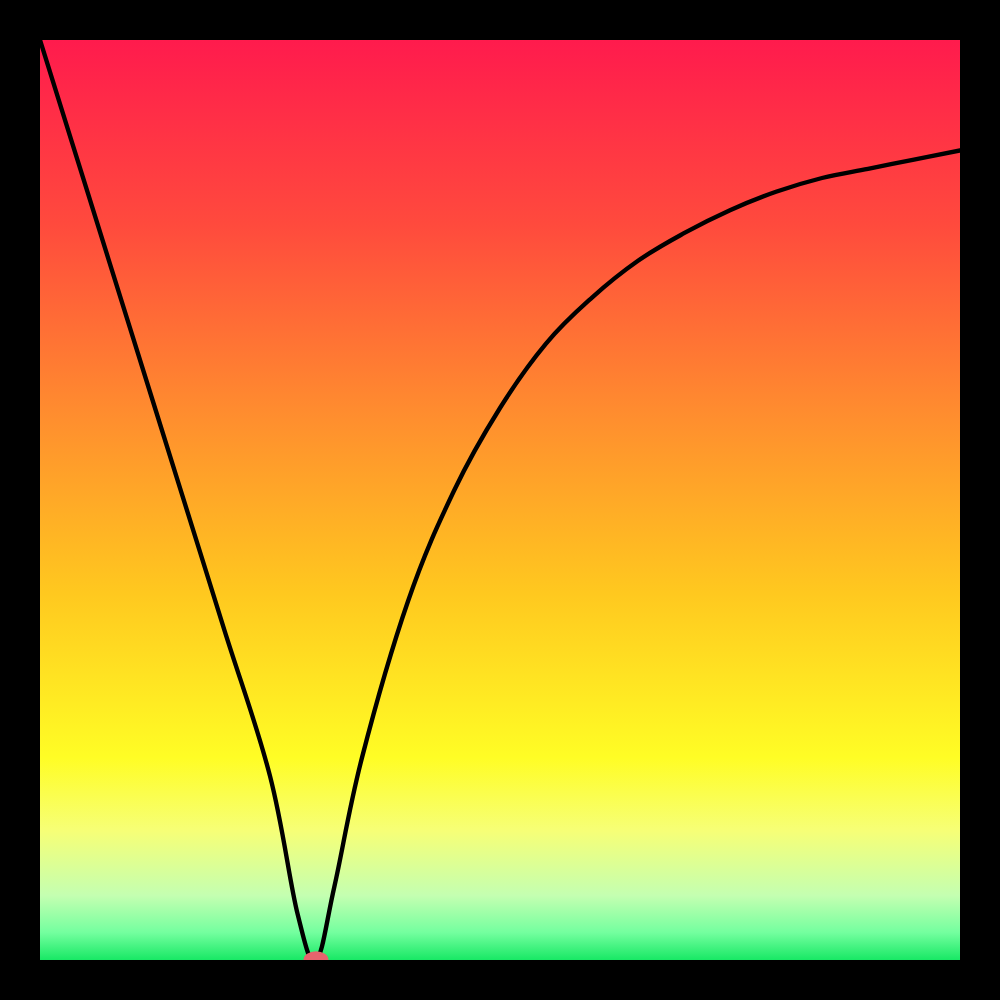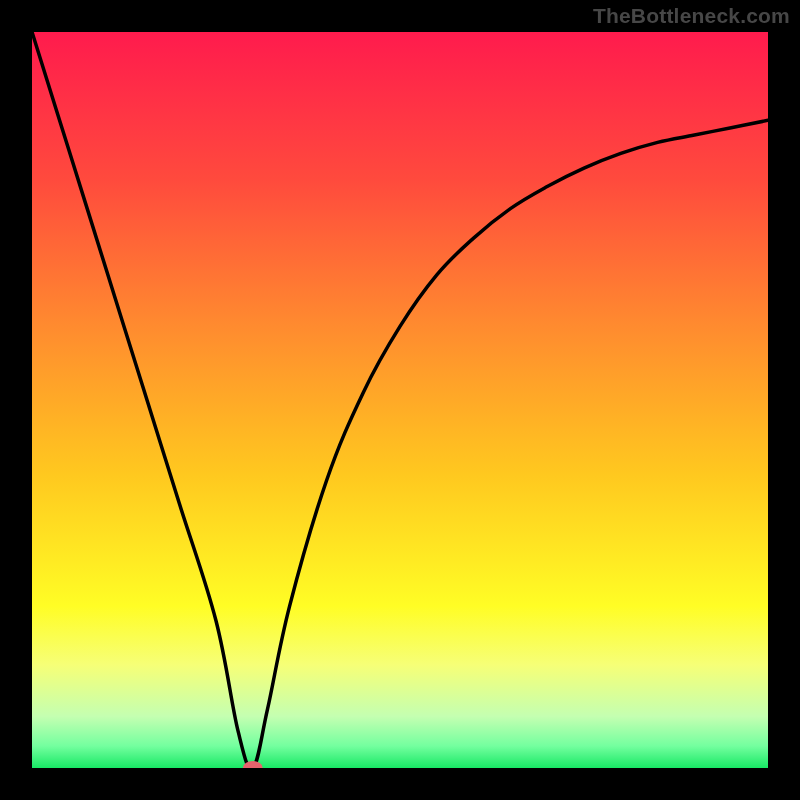--- a/index.html
+++ b/index.html
@@ -55,14 +55,13 @@
             <stop offset="93%" stop-color="#c4ffb1"></stop>
             <stop offset="97%" stop-color="#74ff9f"></stop>
             <stop offset="100%" stop-color="#18e865"></stop>
           </linearGradient>
       </defs>
       <rect x="0" y="0" width="736" height="736" fill="url(#bg-grad)"></rect>
       <path d="M 0 0 C 6.6240000000000006 21.196799999999996, 23.552000000000003 75.3664, 36.800000000000004 117.75999999999999 C 50.048 160.15359999999998, 60.35200000000001 193.1264, 73.60000000000001 235.51999999999998 C 86.84800000000001 277.9136, 97.15199999999999 310.8864, 110.39999999999999 353.28 C 123.648 395.67359999999996, 133.95200000000003 428.6464, 147.20000000000002 471.04 C 160.448 513.4336000000001, 173.4016 547.7312, 184 588.8 C 194.5984 629.8688, 199.45600000000002 672.7040000000001, 206.08 699.2 C 212.704 725.696, 215.50079999999997 739.9744000000001, 220.79999999999998 736 C 226.0992 732.0255999999999, 228.89600000000002 706.2656, 235.52 677.12 C 242.144 647.9744000000001, 247.00159999999997 615.1488, 257.59999999999997 574.08 C 268.1984 533.0112, 281.15200000000004 487.37919999999997, 294.40000000000003 448.96 C 307.648 410.5408, 317.952 388.46079999999995, 331.2 360.64 C 344.448 332.8192, 354.752 315.59680000000003, 368 294.40000000000003 C 381.248 273.20320000000004, 391.552 258.7776, 404.8 242.88 C 418.048 226.98239999999998, 428.352 218.00320000000005, 441.59999999999997 206.08000000000004 C 454.84799999999996 194.15680000000003, 465.15200000000004 185.9136, 478.40000000000003 176.64 C 491.648 167.36639999999997, 501.95199999999994 161.84639999999993, 515.1999999999999 154.55999999999995 C 528.448 147.27359999999996, 538.752 142.12160000000006, 552 136.16000000000008 C 565.248 130.1984000000001, 575.552 126.07680000000008, 588.8000000000001 121.44000000000005 C 602.0480000000001 116.80320000000003, 612.3520000000001 113.71199999999999, 625.6 110.39999999999998 C 638.848 107.08799999999997, 649.152 105.68959999999997, 662.4 103.03999999999996 C 675.6479999999999 100.39039999999996, 685.9519999999999 98.32959999999993, 699.1999999999999 95.67999999999995 C 712.448 93.03039999999997, 729.376 89.64480000000003, 736 88.32000000000005" fill="none" stroke="#000" stroke-width="3.5" stroke-linejoin="round" stroke-linecap="round"></path>
       <ellipse cx="220.79999999999998" cy="736" rx="10" ry="7" fill="#e6636d"></ellipse>
     </svg>
   </div>
-  <div class="attribution">TheBottleneck.com</div>
 </div>
 
 </body></html>

